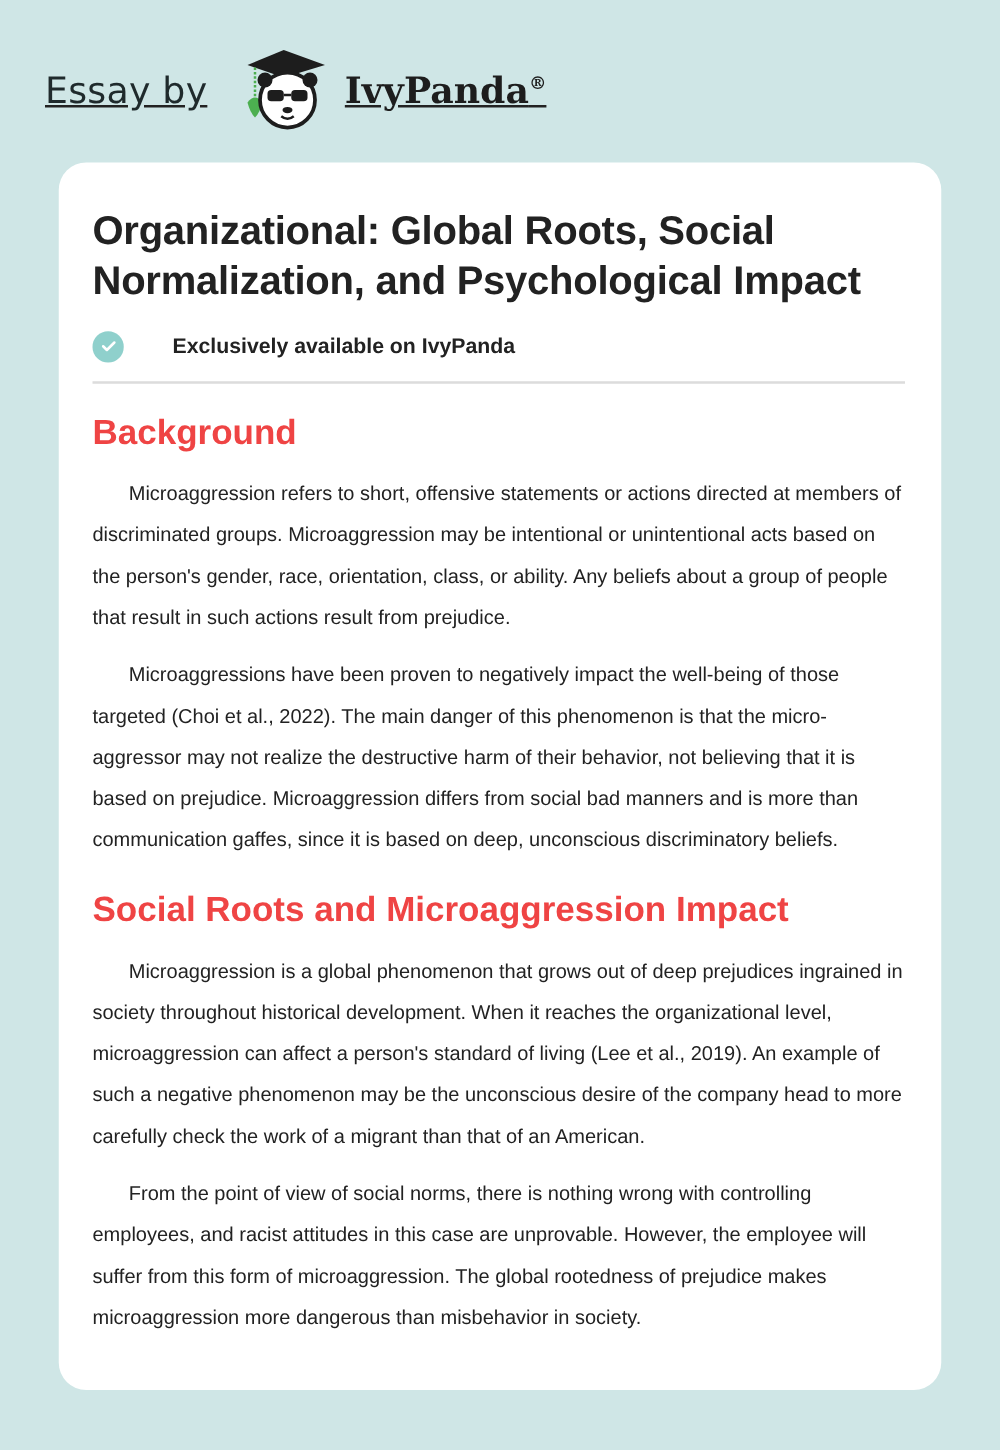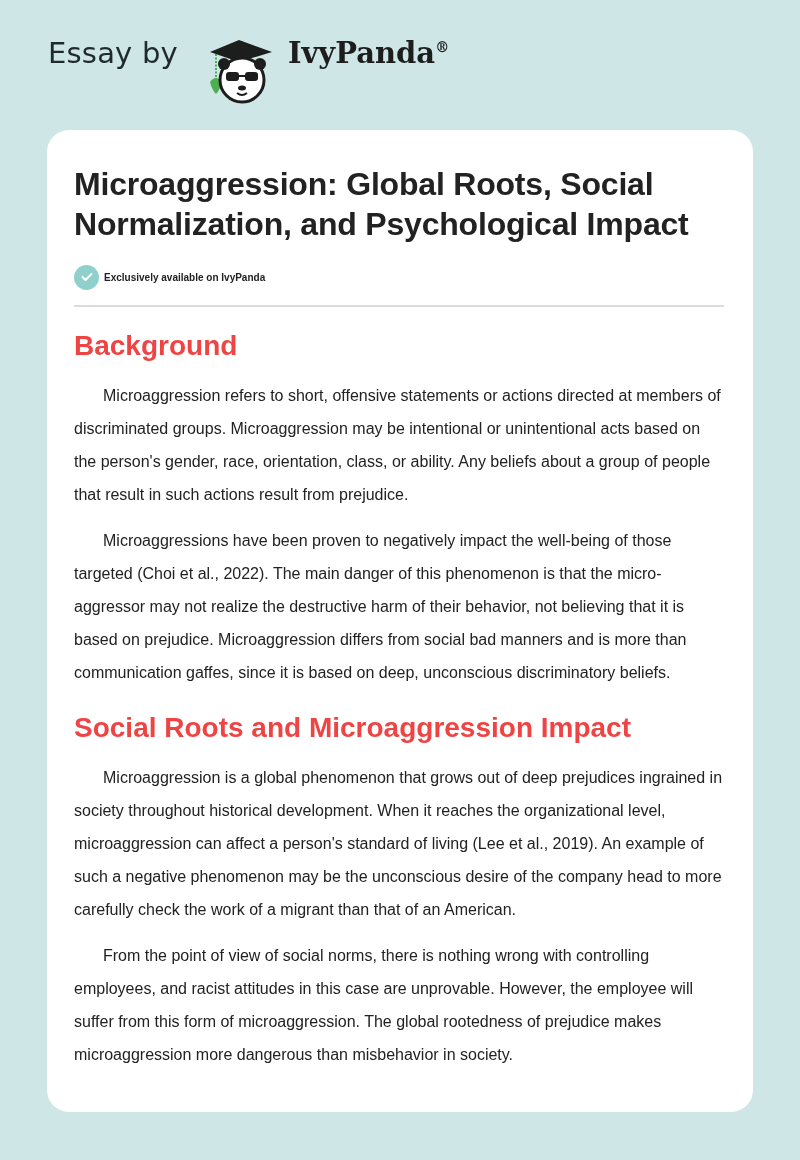--- a/index.html
+++ b/index.html
@@ -5,22 +5,22 @@
   html, body { margin: 0; padding: 0; }
   body {
     width: 800px; height: 1160px;
     background: #cfe6e6;
     font-family: "Liberation Sans", sans-serif;
     color: #222;
     position: relative;
     overflow: hidden;
   }
   .brand {
-    position: absolute; left: 48px; top: 36px; height: 72px;
-    display: flex; align-items: flex-start;
+    position: absolute; left: 36px; top: 36px; height: 72px;
+    display: flex; align-items: center; text-decoration: underline;
   }
   .brand-prefix {
     font-family: "DejaVu Sans", sans-serif;
     font-size: 29px; color: #1f2a2c; letter-spacing: 0.2px;
     margin-right: 18px;
   }
   .brand-logo { width: 86px; height: 72px; margin-right: 6px; }
   .brand-name {
     font-family: "DejaVu Serif", serif; font-weight: bold;
     font-size: 29px; color: #1d1d1d;
@@ -36,21 +36,21 @@
     margin: 0; font-size: 32px; line-height: 40px; font-weight: bold;
     color: #222; letter-spacing: -0.2px;
   }
   .exclusive {
     display: flex; align-items: center; margin-top: 20px; height: 26px;
   }
   .check {
     width: 25px; height: 25px; border-radius: 50%; background: #8fd0cc;
     display: flex; align-items: center; justify-content: center; margin-right: 5px;
   }
-  .exclusive-label { font-size: 10px; font-weight: bold; color: #222; }
+  .exclusive-label { font-size: 17px; font-weight: bold; color: #222; margin-left: 34px; }
   .divider { height: 2px; background: #dcdcdc; margin-top: 15px; }
   h2 {
     margin: 22px 0 16px 0; font-size: 28px; line-height: 34px; font-weight: bold; color: #ef4444;
   }
   p {
     margin: 0 0 13px 0; font-size: 16px; line-height: 33px; color: #222;
     text-indent: 29px;
   }
 </style>
 </head>
@@ -75,21 +75,21 @@
     <line x1="43" y1="40" x2="49" y2="40" stroke="#1d1d1d" stroke-width="2"></line>
 
     <ellipse cx="46" cy="52" rx="4" ry="2.5" fill="#1d1d1d"></ellipse>
     <path d="M41,57 q5,4 10,0" stroke="#1d1d1d" stroke-width="2" fill="none"></path>
   </svg>
   <span class="brand-name"><span>IvyPanda</span><span class="brand-reg">®</span></span>
 </div>
 
 <div class="card">
   <div class="content">
-    <h1>Microaggression: Global Roots, Social Normalization, and Psychological Impact</h1>
+    <h1>Organizational: Global Roots, Social Normalization, and Psychological Impact</h1>
 
     <div class="exclusive">
       <span class="check">
         <svg width="12" height="10" viewBox="0 0 12 10">
             <path d="M1.5,5 L4.5,8 L10.5,2" stroke="#fff" stroke-width="2" fill="none" stroke-linecap="round" stroke-linejoin="round"></path>
           </svg>
       </span>
       <span class="exclusive-label">Exclusively available on IvyPanda</span>
     </div>
 

